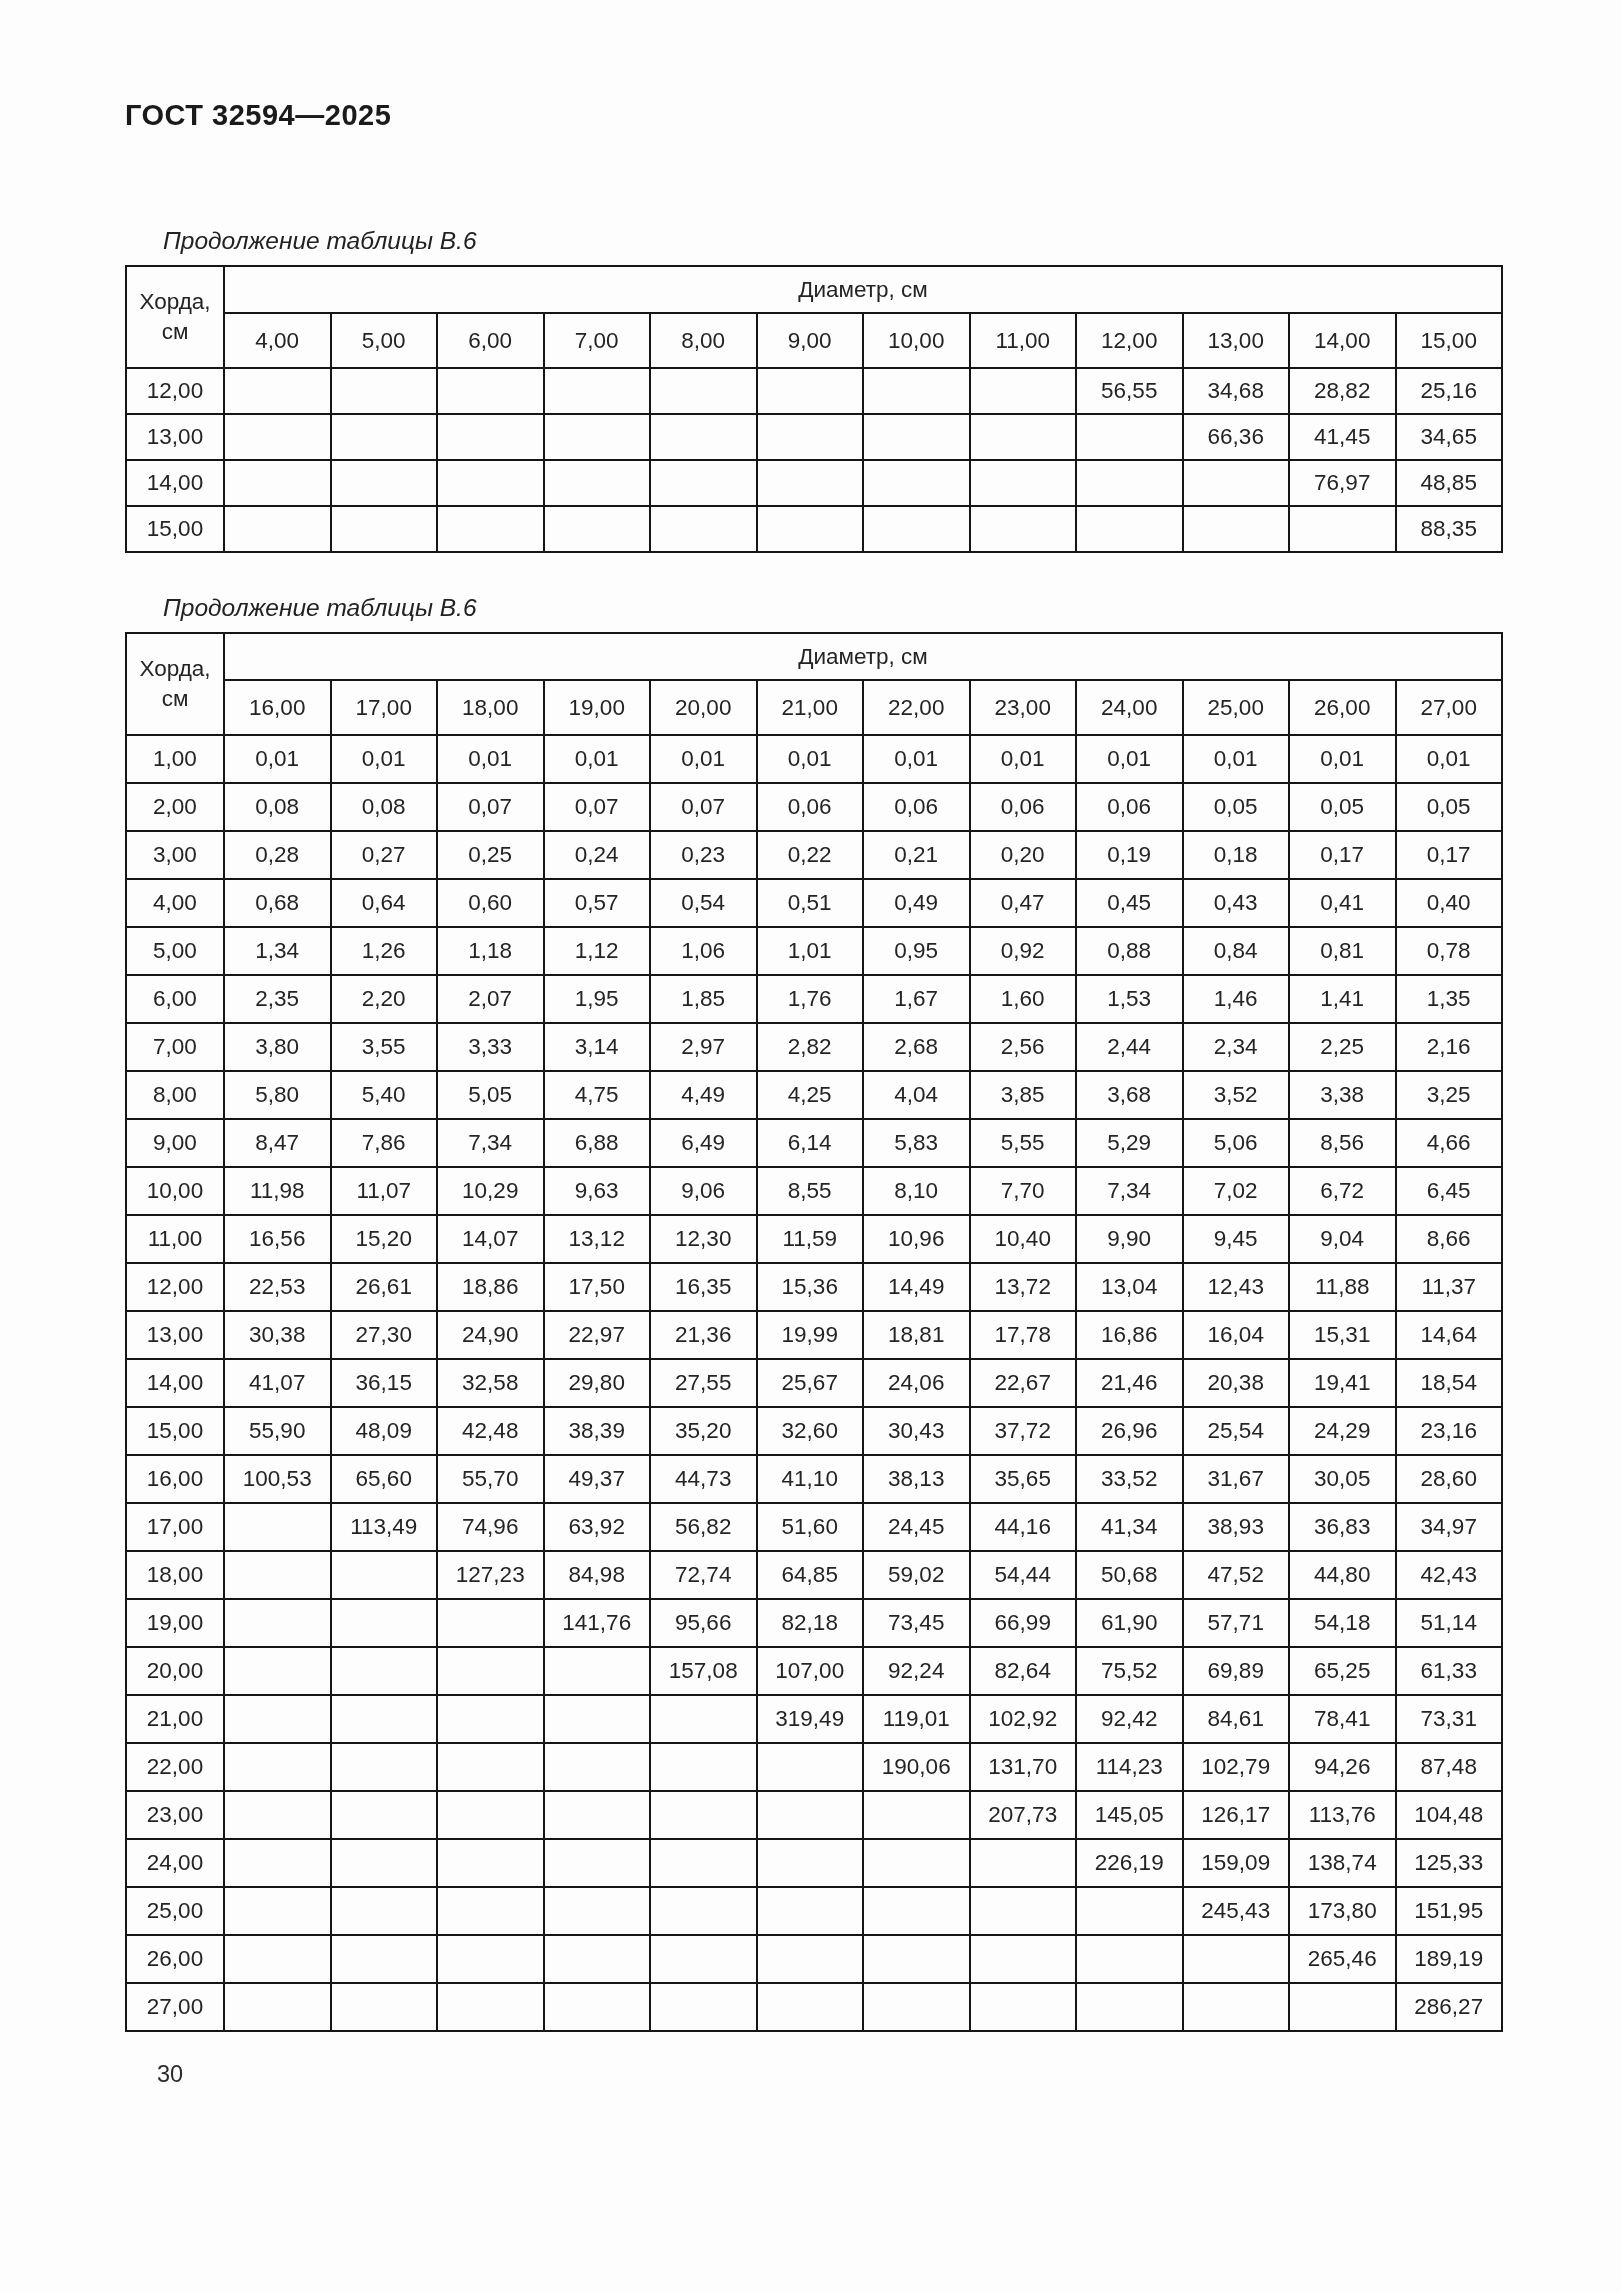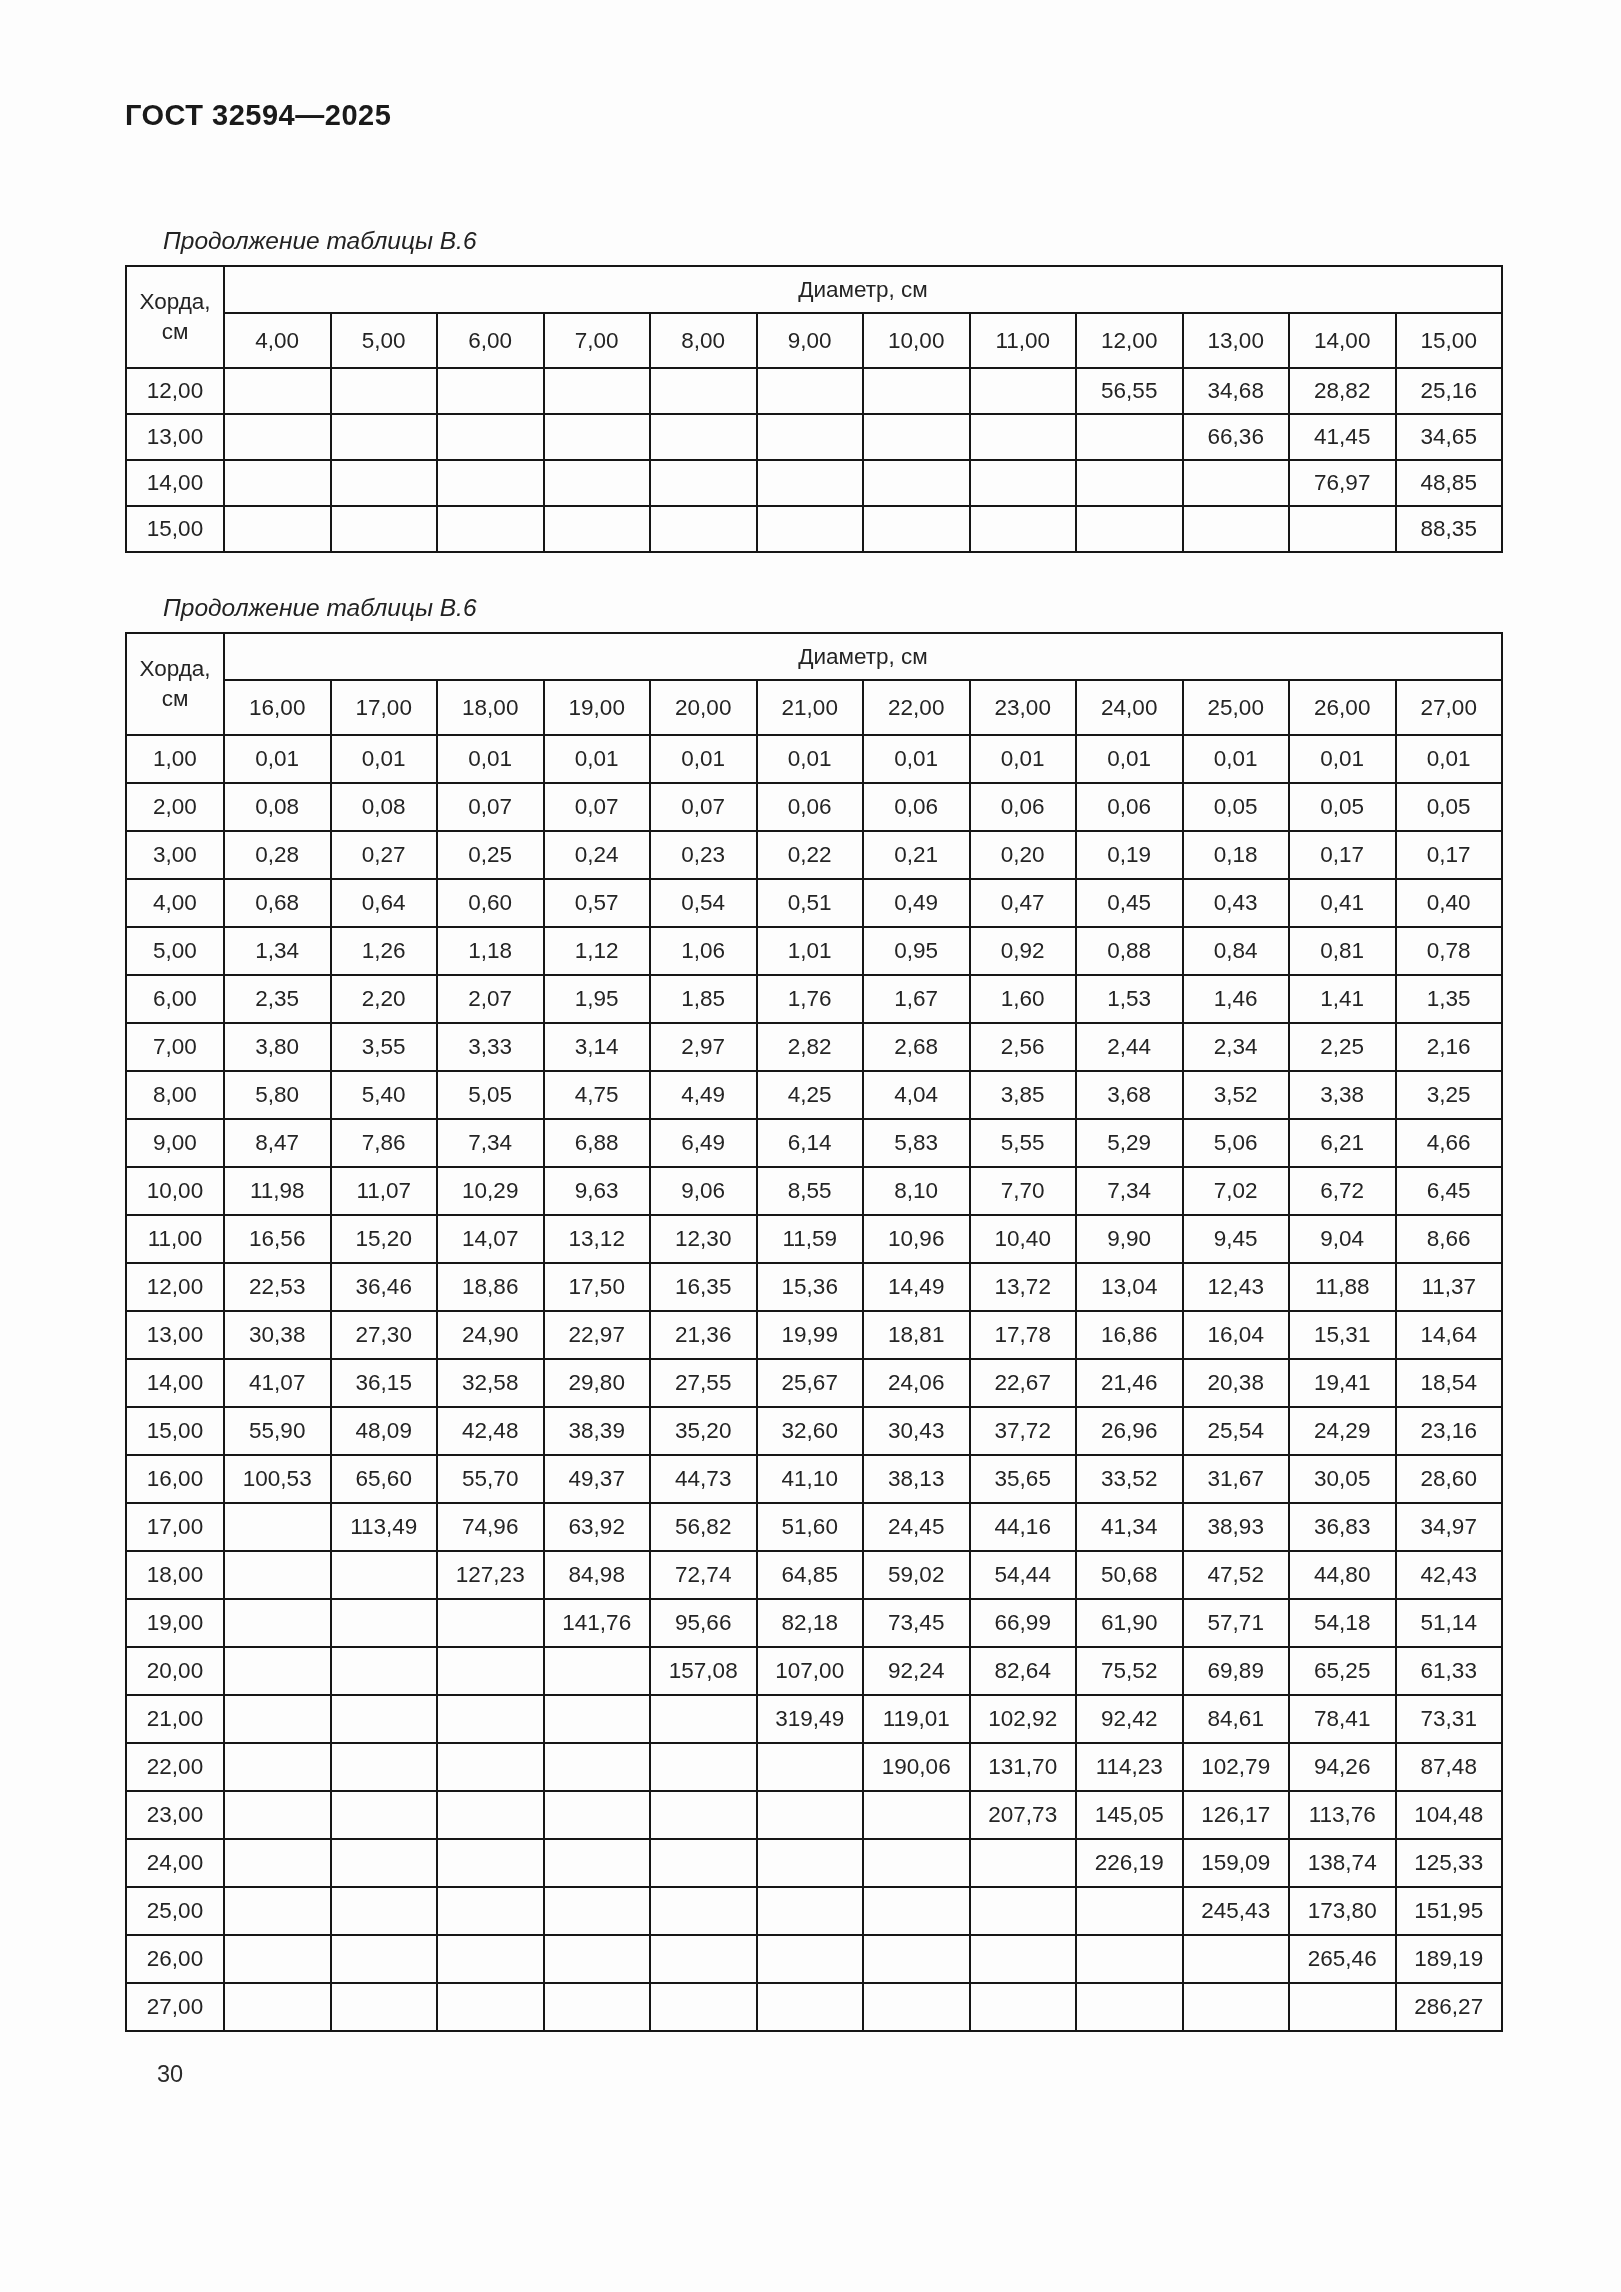--- a/index.html
+++ b/index.html
@@ -351,21 +351,21 @@
           <td class="value-cell">8,47</td>
           <td class="value-cell">7,86</td>
           <td class="value-cell">7,34</td>
           <td class="value-cell">6,88</td>
           <td class="value-cell">6,49</td>
           <td class="value-cell">6,14</td>
           <td class="value-cell">5,83</td>
           <td class="value-cell">5,55</td>
           <td class="value-cell">5,29</td>
           <td class="value-cell">5,06</td>
-          <td class="value-cell">6,21</td>
+          <td class="value-cell">8,56</td>
           <td class="value-cell">4,66</td>
         </tr>
         <tr>
           <td class="row-head-cell">10,00</td>
           <td class="value-cell">11,98</td>
           <td class="value-cell">11,07</td>
           <td class="value-cell">10,29</td>
           <td class="value-cell">9,63</td>
           <td class="value-cell">9,06</td>
           <td class="value-cell">8,55</td>
@@ -387,21 +387,21 @@
           <td class="value-cell">10,96</td>
           <td class="value-cell">10,40</td>
           <td class="value-cell">9,90</td>
           <td class="value-cell">9,45</td>
           <td class="value-cell">9,04</td>
           <td class="value-cell">8,66</td>
         </tr>
         <tr>
           <td class="row-head-cell">12,00</td>
           <td class="value-cell">22,53</td>
-          <td class="value-cell">36,46</td>
+          <td class="value-cell">26,61</td>
           <td class="value-cell">18,86</td>
           <td class="value-cell">17,50</td>
           <td class="value-cell">16,35</td>
           <td class="value-cell">15,36</td>
           <td class="value-cell">14,49</td>
           <td class="value-cell">13,72</td>
           <td class="value-cell">13,04</td>
           <td class="value-cell">12,43</td>
           <td class="value-cell">11,88</td>
           <td class="value-cell">11,37</td>

